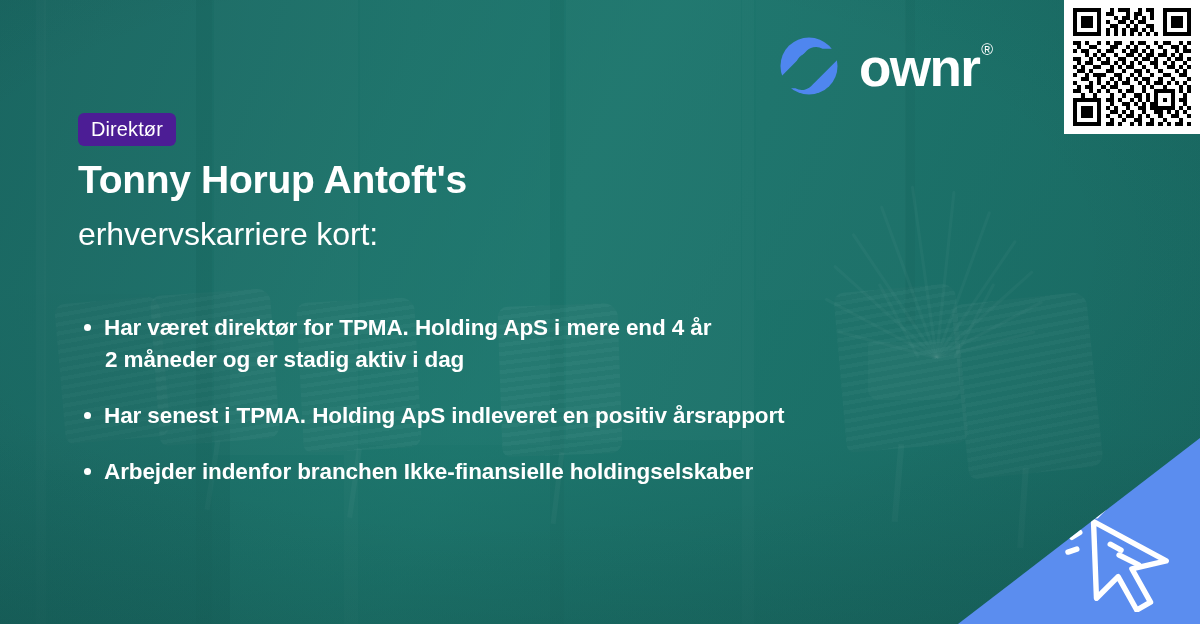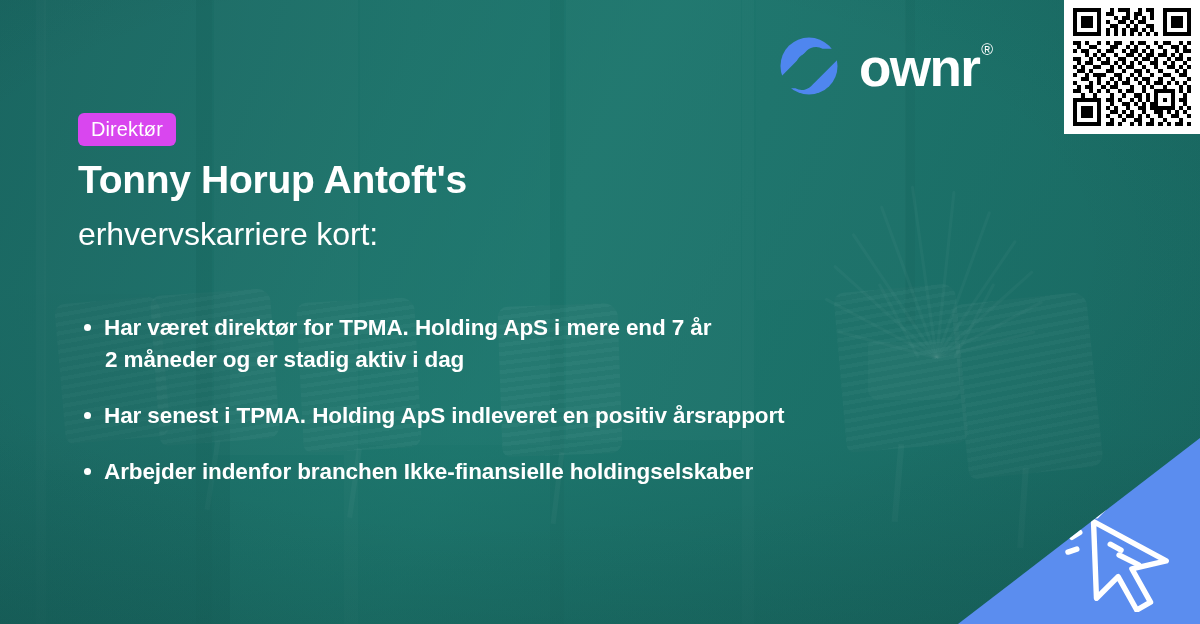--- a/index.html
+++ b/index.html
@@ -336,31 +336,31 @@
 
     <div class="floor"></div>
     <div class="floorL"></div>
 
     <div class="tint"></div>
     <div class="vignette"></div>
   </div>
 
   <div class="content">
 
-    <div class="badge" style="background:#d946ef;">Direktør</div>
+    <div class="badge" style="background:#4c1d95;">Direktør</div>
 
     <div class="title">Tonny Horup Antoft's</div>
 
     <div class="subtitle">erhvervskarriere kort:</div>
 
     <div class="bullets">
 
       <div class="bullet">
         <span class="dot"></span>
-        <span>Har været direktør for TPMA. Holding ApS i mere end 7 år</span>
+        <span>Har været direktør for TPMA. Holding ApS i mere end 4 år</span>
         <span class="line2">2 måneder og er stadig aktiv i dag</span>
       </div>
 
       <div class="bullet">
         <span class="dot"></span>
         <span>Har senest i TPMA. Holding ApS indleveret en positiv årsrapport</span>
       </div>
 
       <div class="bullet">
         <span class="dot"></span>

